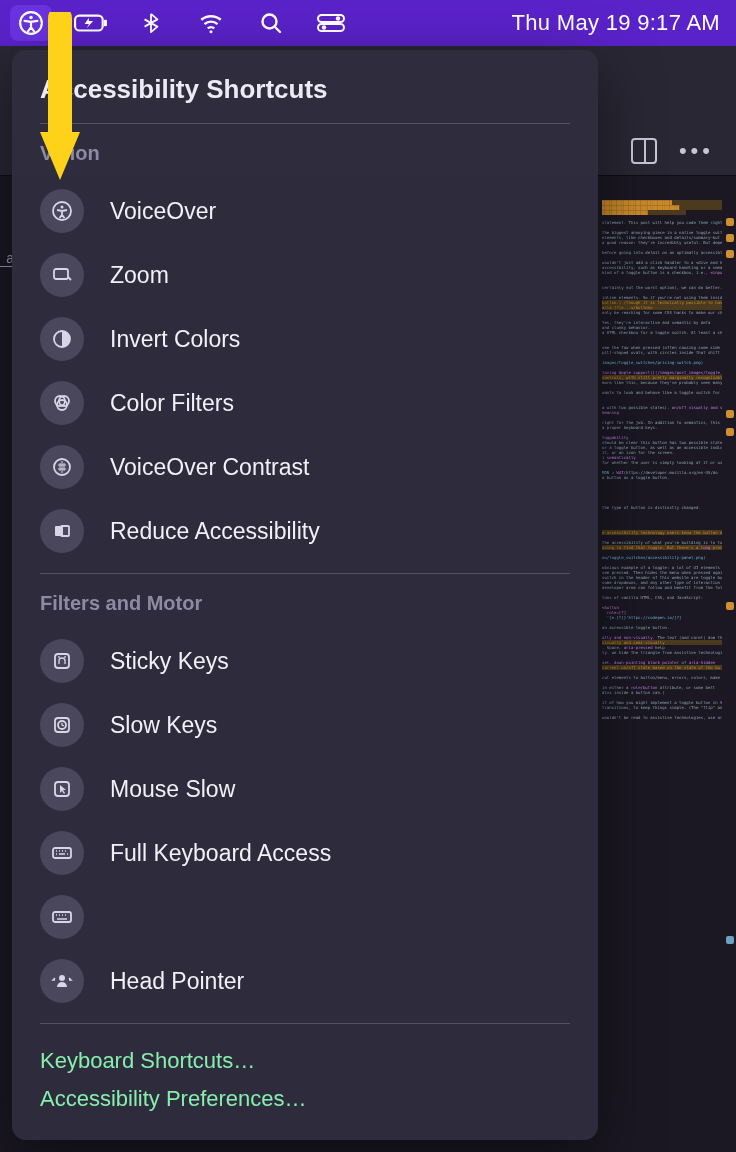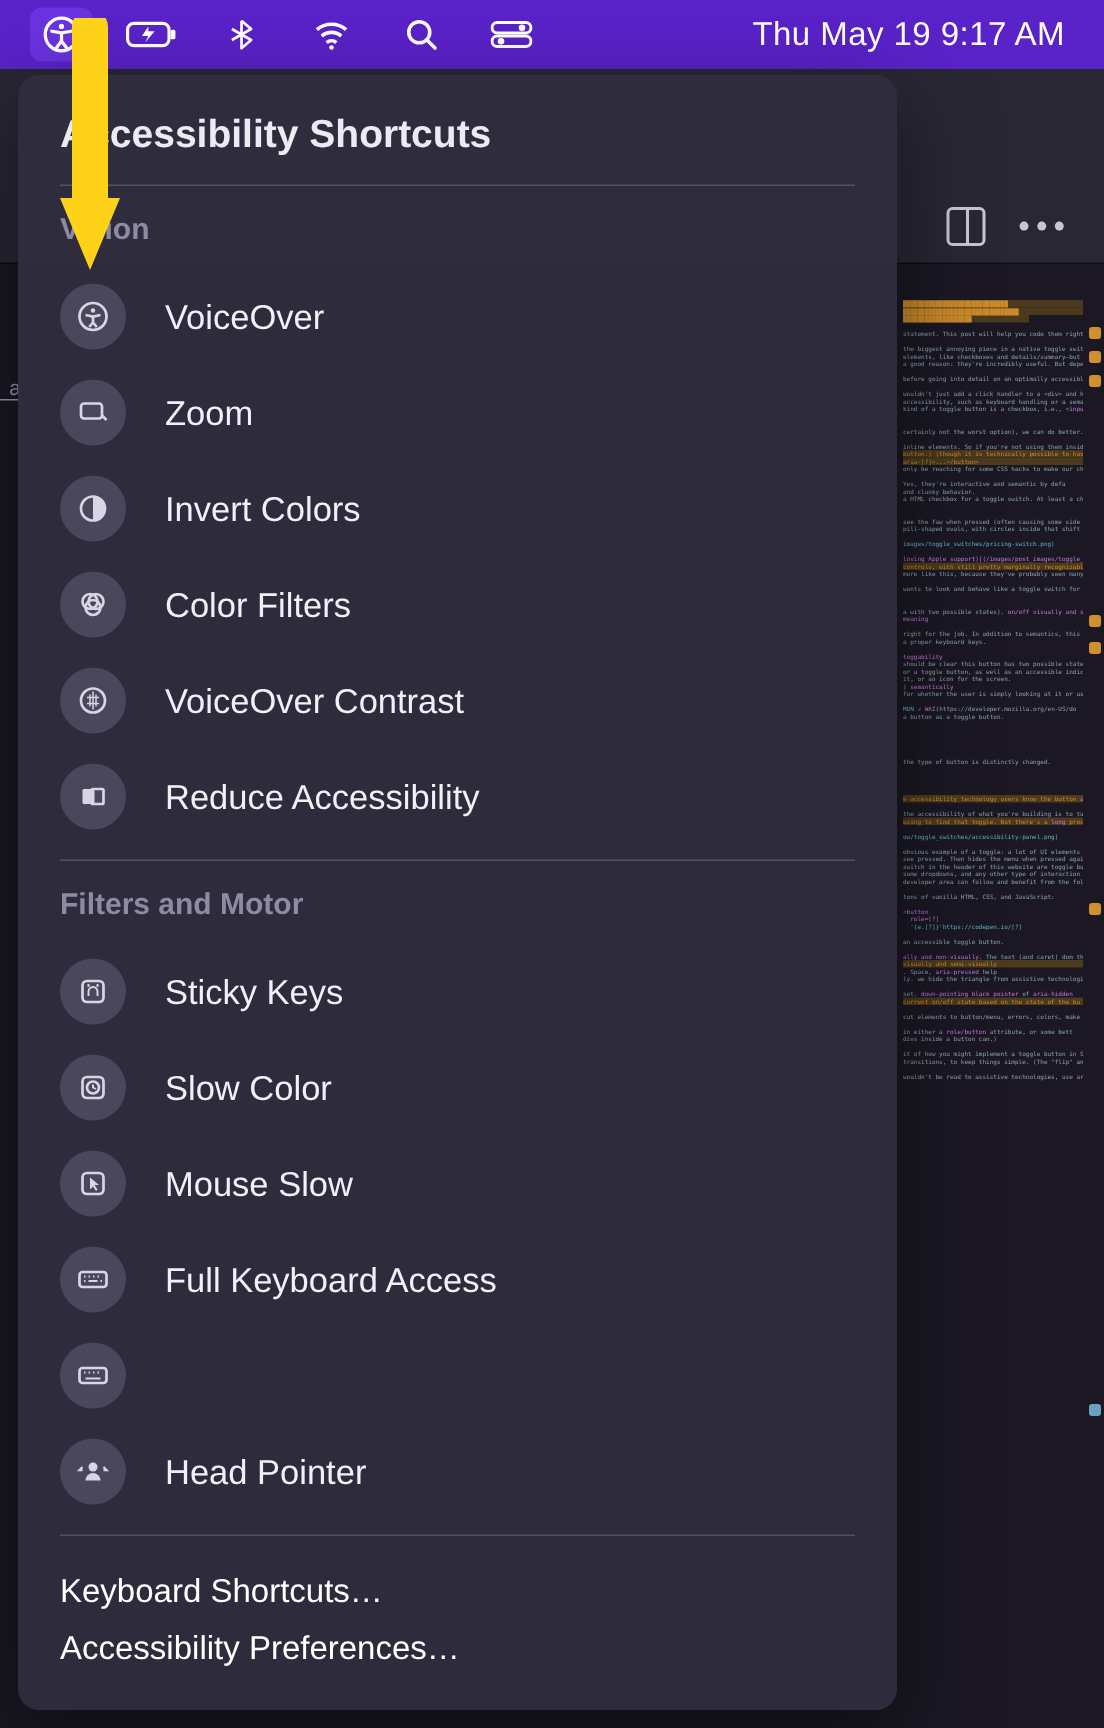--- a/index.html
+++ b/index.html
@@ -6,21 +6,21 @@
   html, body { width: 736px; height: 1152px; overflow: hidden; font-family: -apple-system, "Helvetica Neue", Arial, sans-serif; }
   body { background: #1b1824; position: relative; }
 
   
   .menubar {
     height: 46px;
     background: #5a22c9;
     display: flex;
     align-items: center;
     color: #fff;
-    padding: 0 20px;
+    padding: 0 10px;
     gap: 18px;
   }
   .menubar .mb-icon {
     width: 42px; height: 36px;
     display: flex; align-items: center; justify-content: center;
     border-radius: 8px;
     font-size: 22px;
     color: #fff;
   }
   .menubar .mb-icon.active { background: #6a33e0; }
@@ -143,21 +143,21 @@
     font-size: 20px;
   }
   .row .label {
     font-size: 23px;
     font-weight: 500;
     color: #f2f0f7;
   }
   .footer-link {
     font-size: 22px;
     font-weight: 500;
-    color: #ffffff;
+    color: #86efac;
     padding: 6px 0;
     cursor: default;
   }
 
   
   .arrow {
     position: absolute;
     top: 12px;
     left: 30px;
     width: 60px;
@@ -424,21 +424,21 @@
   </div>
 
   <div class="row">
     <div class="ico">
       <svg viewBox="0 0 24 24">
           <rect x="5" y="5" width="14" height="14" rx="3"></rect>
           <circle cx="12" cy="12" r="4"></circle>
           <path d="M12 10v2l2 1" stroke-width="1.3"></path>
         </svg>
     </div>
-    <div class="label">Slow Color</div>
+    <div class="label">Slow Keys</div>
   </div>
 
   <div class="row">
     <div class="ico">
       <svg viewBox="0 0 24 24">
           <rect x="5" y="5" width="14" height="14" rx="3"></rect>
           <path d="M10 8l0 8 2-2 2 3 1-1-2-3 3 0z" fill="#d8d5e4" stroke="none"></path>
         </svg>
     </div>
     <div class="label">Mouse Slow</div>

